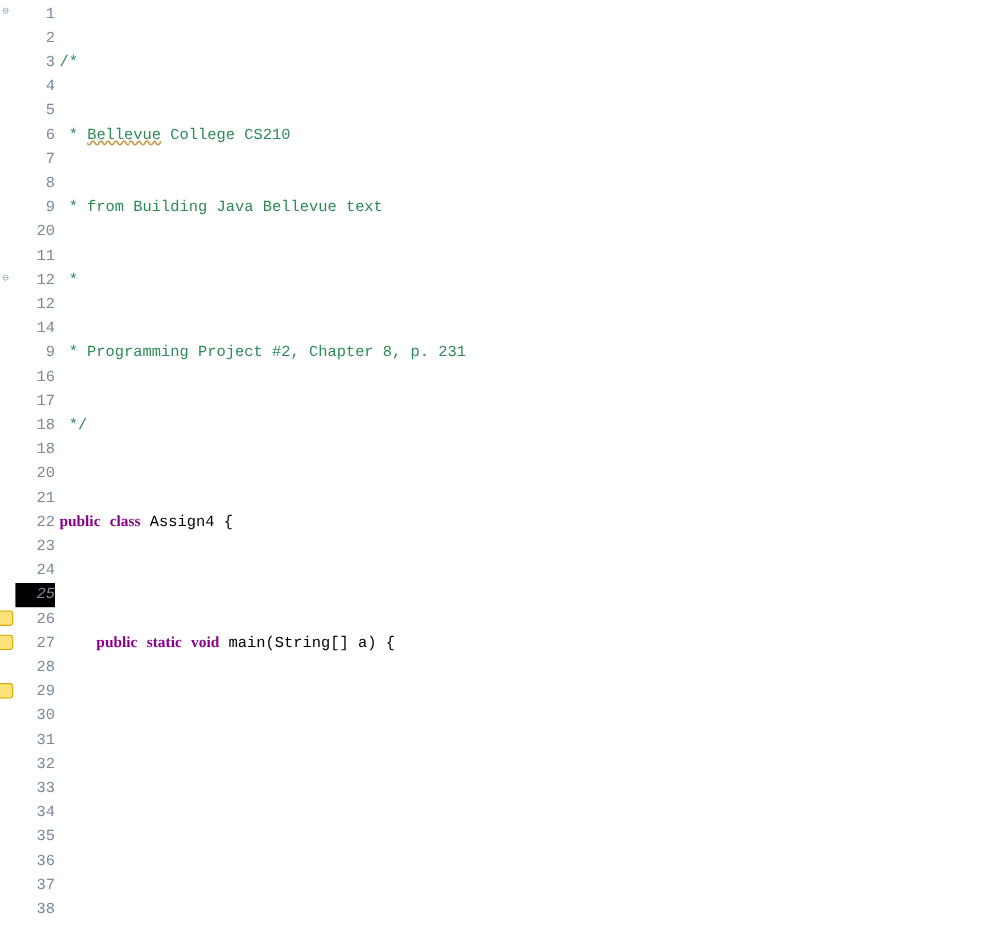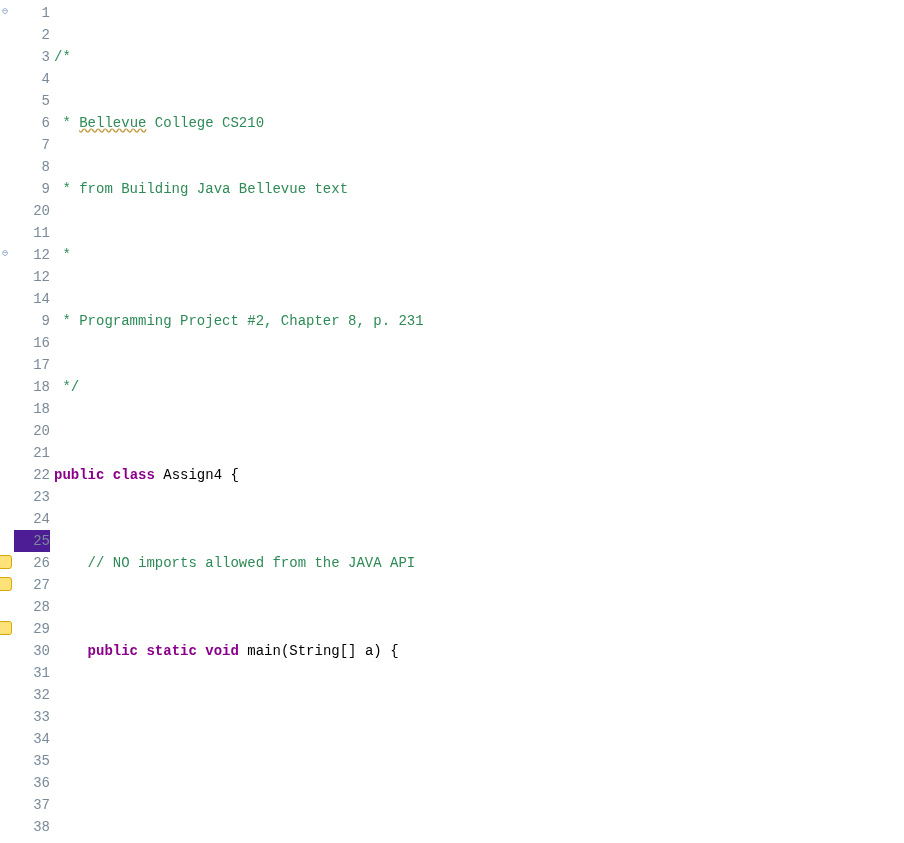--- a/index.html
+++ b/index.html
@@ -49,25 +49,26 @@
     color: #8aa6c1;
   }
   .code {
     flex: 1;
     white-space: pre;
   }
   .line {
     height: 22px;
   }
   .hl {
-    background: #4c1d95;
+    background: #000000;
+    font-style: italic;
   }
   
   .cmt    { color: #2e8b57; }      
-  .kw     { color: #8b008b; font-weight: bold; } 
+  .kw     { color: #8b008b; font-weight: bold; font-family: Liberation Serif, serif; } 
   .squig  {
     text-decoration: underline wavy #c59e4a;
     text-decoration-skip-ink: none;
   }
 </style>
 </head>
 <body>
 
 <div class="editor">
 
@@ -123,21 +124,20 @@
   <div class="code">
     <div class="line"><span class="cmt">/*</span></div>
     <div class="line"><span class="cmt"><span> * </span><span class="squig">Bellevue</span><span> College CS210</span></span></div>
     <div class="line"><span class="cmt"> * from Building Java Bellevue text</span></div>
     <div class="line"><span class="cmt"> *</span></div>
     <div class="line"><span class="cmt"> * Programming Project #2, Chapter 8, p. 231</span></div>
     <div class="line"><span class="cmt"> */</span></div>
 
     <div class="line"><span class="kw">public</span> <span class="kw">class</span> <span>Assign4</span> {</div>
 
-    <div class="line">    <span class="cmt">// NO imports allowed from the JAVA API</span></div>
 
     <div class="line">    <span class="kw">public</span> <span class="kw">static</span> <span class="kw">void</span> <span>main</span>(<span>String</span>[] a) {</div>
 
     
 
     
 
     
 
     

